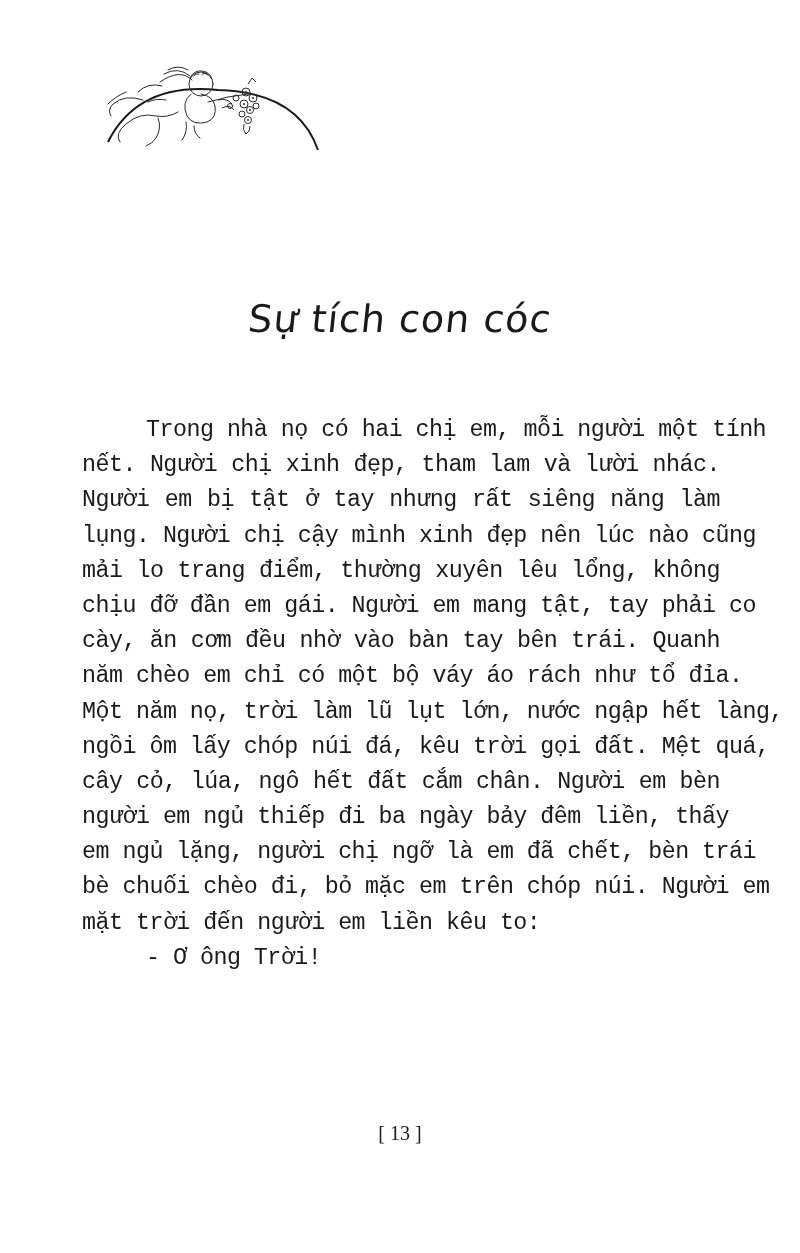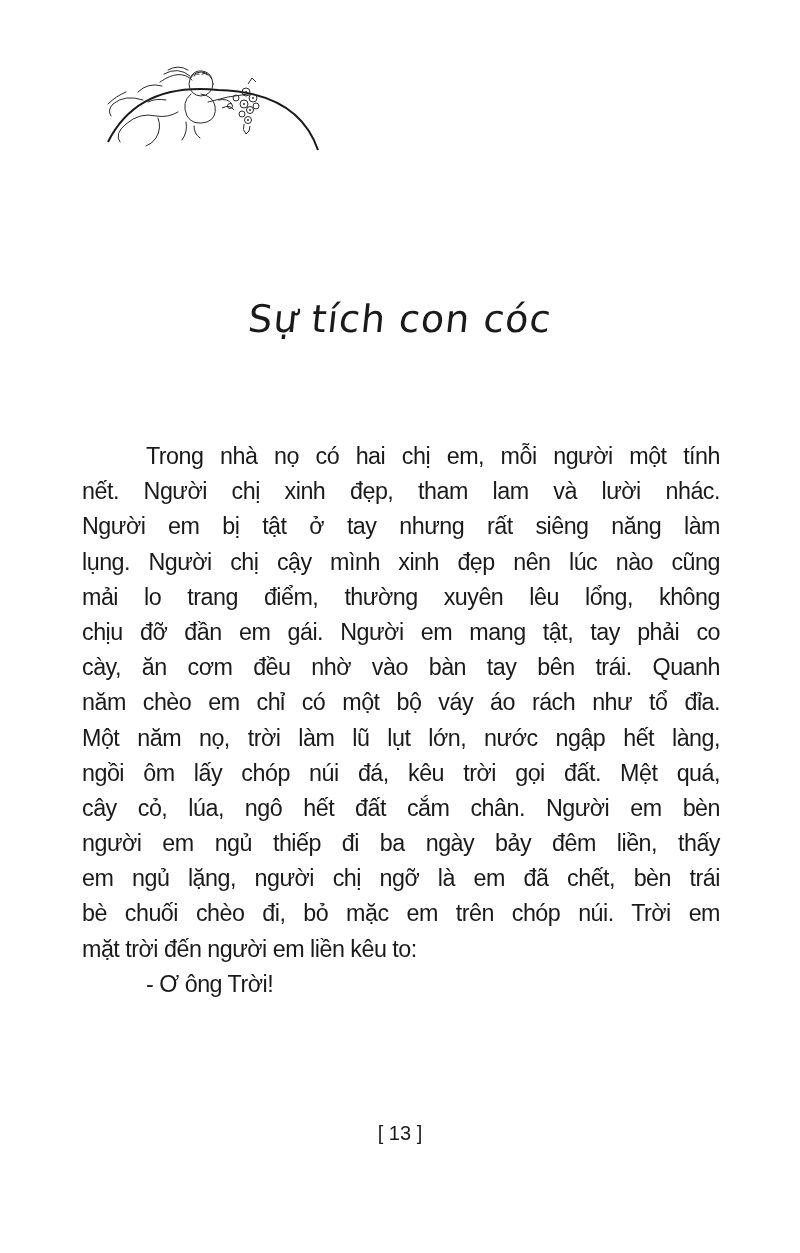--- a/index.html
+++ b/index.html
@@ -32,25 +32,24 @@
       font-weight: normal;
       letter-spacing: 1px;
       color: #1a1a1a;
       transform: skewX(-6deg);
     }
     .body-text {
       position: absolute;
       left: 82px;
       top: 413px;
       width: 638px;
-      font-family: Liberation Sans, sans-serif;
+      font-family: Liberation Mono, monospace;
       font-size: 23.3px;
       line-height: 35.2px;
       color: #1a1a1a;
-      margin-top: 26px;
     }
     .line {
       display: block;
       white-space: nowrap;
       text-align: justify;
       text-align-last: justify;
       height: 35.2px;
       letter-spacing: -0.5px;
     }
     .line.indent {
@@ -58,21 +57,21 @@
     }
     .line.last {
       text-align-last: left;
     }
     .page-number {
       position: absolute;
       left: 0;
       width: 800px;
       top: 1122px;
       text-align: center;
-      font-family: Liberation Sans, sans-serif;
+      font-family: Liberation Serif, serif;
       font-size: 20px;
       color: #1a1a1a;
     }
   </style>
 </head>
 <body>
 
 <div>
 
   <svg class="ornament" viewBox="0 0 225 90" xmlns="http://www.w3.org/2000/svg">
@@ -131,21 +130,21 @@
       <span class="line">lụng. Người chị cậy mình xinh đẹp nên lúc nào cũng</span>
       <span class="line">mải lo trang điểm, thường xuyên lêu lổng, không</span>
       <span class="line">chịu đỡ đần em gái. Người em mang tật, tay phải co</span>
       <span class="line">cày, ăn cơm đều nhờ vào bàn tay bên trái. Quanh</span>
       <span class="line">năm chèo em chỉ có một bộ váy áo rách như tổ đỉa.</span>
       <span class="line">Một năm nọ, trời làm lũ lụt lớn, nước ngập hết làng,</span>
       <span class="line">ngồi ôm lấy chóp núi đá, kêu trời gọi đất. Mệt quá,</span>
       <span class="line">cây cỏ, lúa, ngô hết đất cắm chân. Người em bèn</span>
       <span class="line">người em ngủ thiếp đi ba ngày bảy đêm liền, thấy</span>
       <span class="line">em ngủ lặng, người chị ngỡ là em đã chết, bèn trái</span>
-      <span class="line">bè chuối chèo đi, bỏ mặc em trên chóp núi. Trời em</span>
+      <span class="line">bè chuối chèo đi, bỏ mặc em trên chóp núi. Người em</span>
       <span class="line last">mặt trời đến người em liền kêu to:</span>
     </div>
     <div>
       <span class="line indent last">- Ơ ông Trời!</span>
     </div>
   </div>
 
   <div class="page-number">[ 13 ]</div>
 
 </div>

